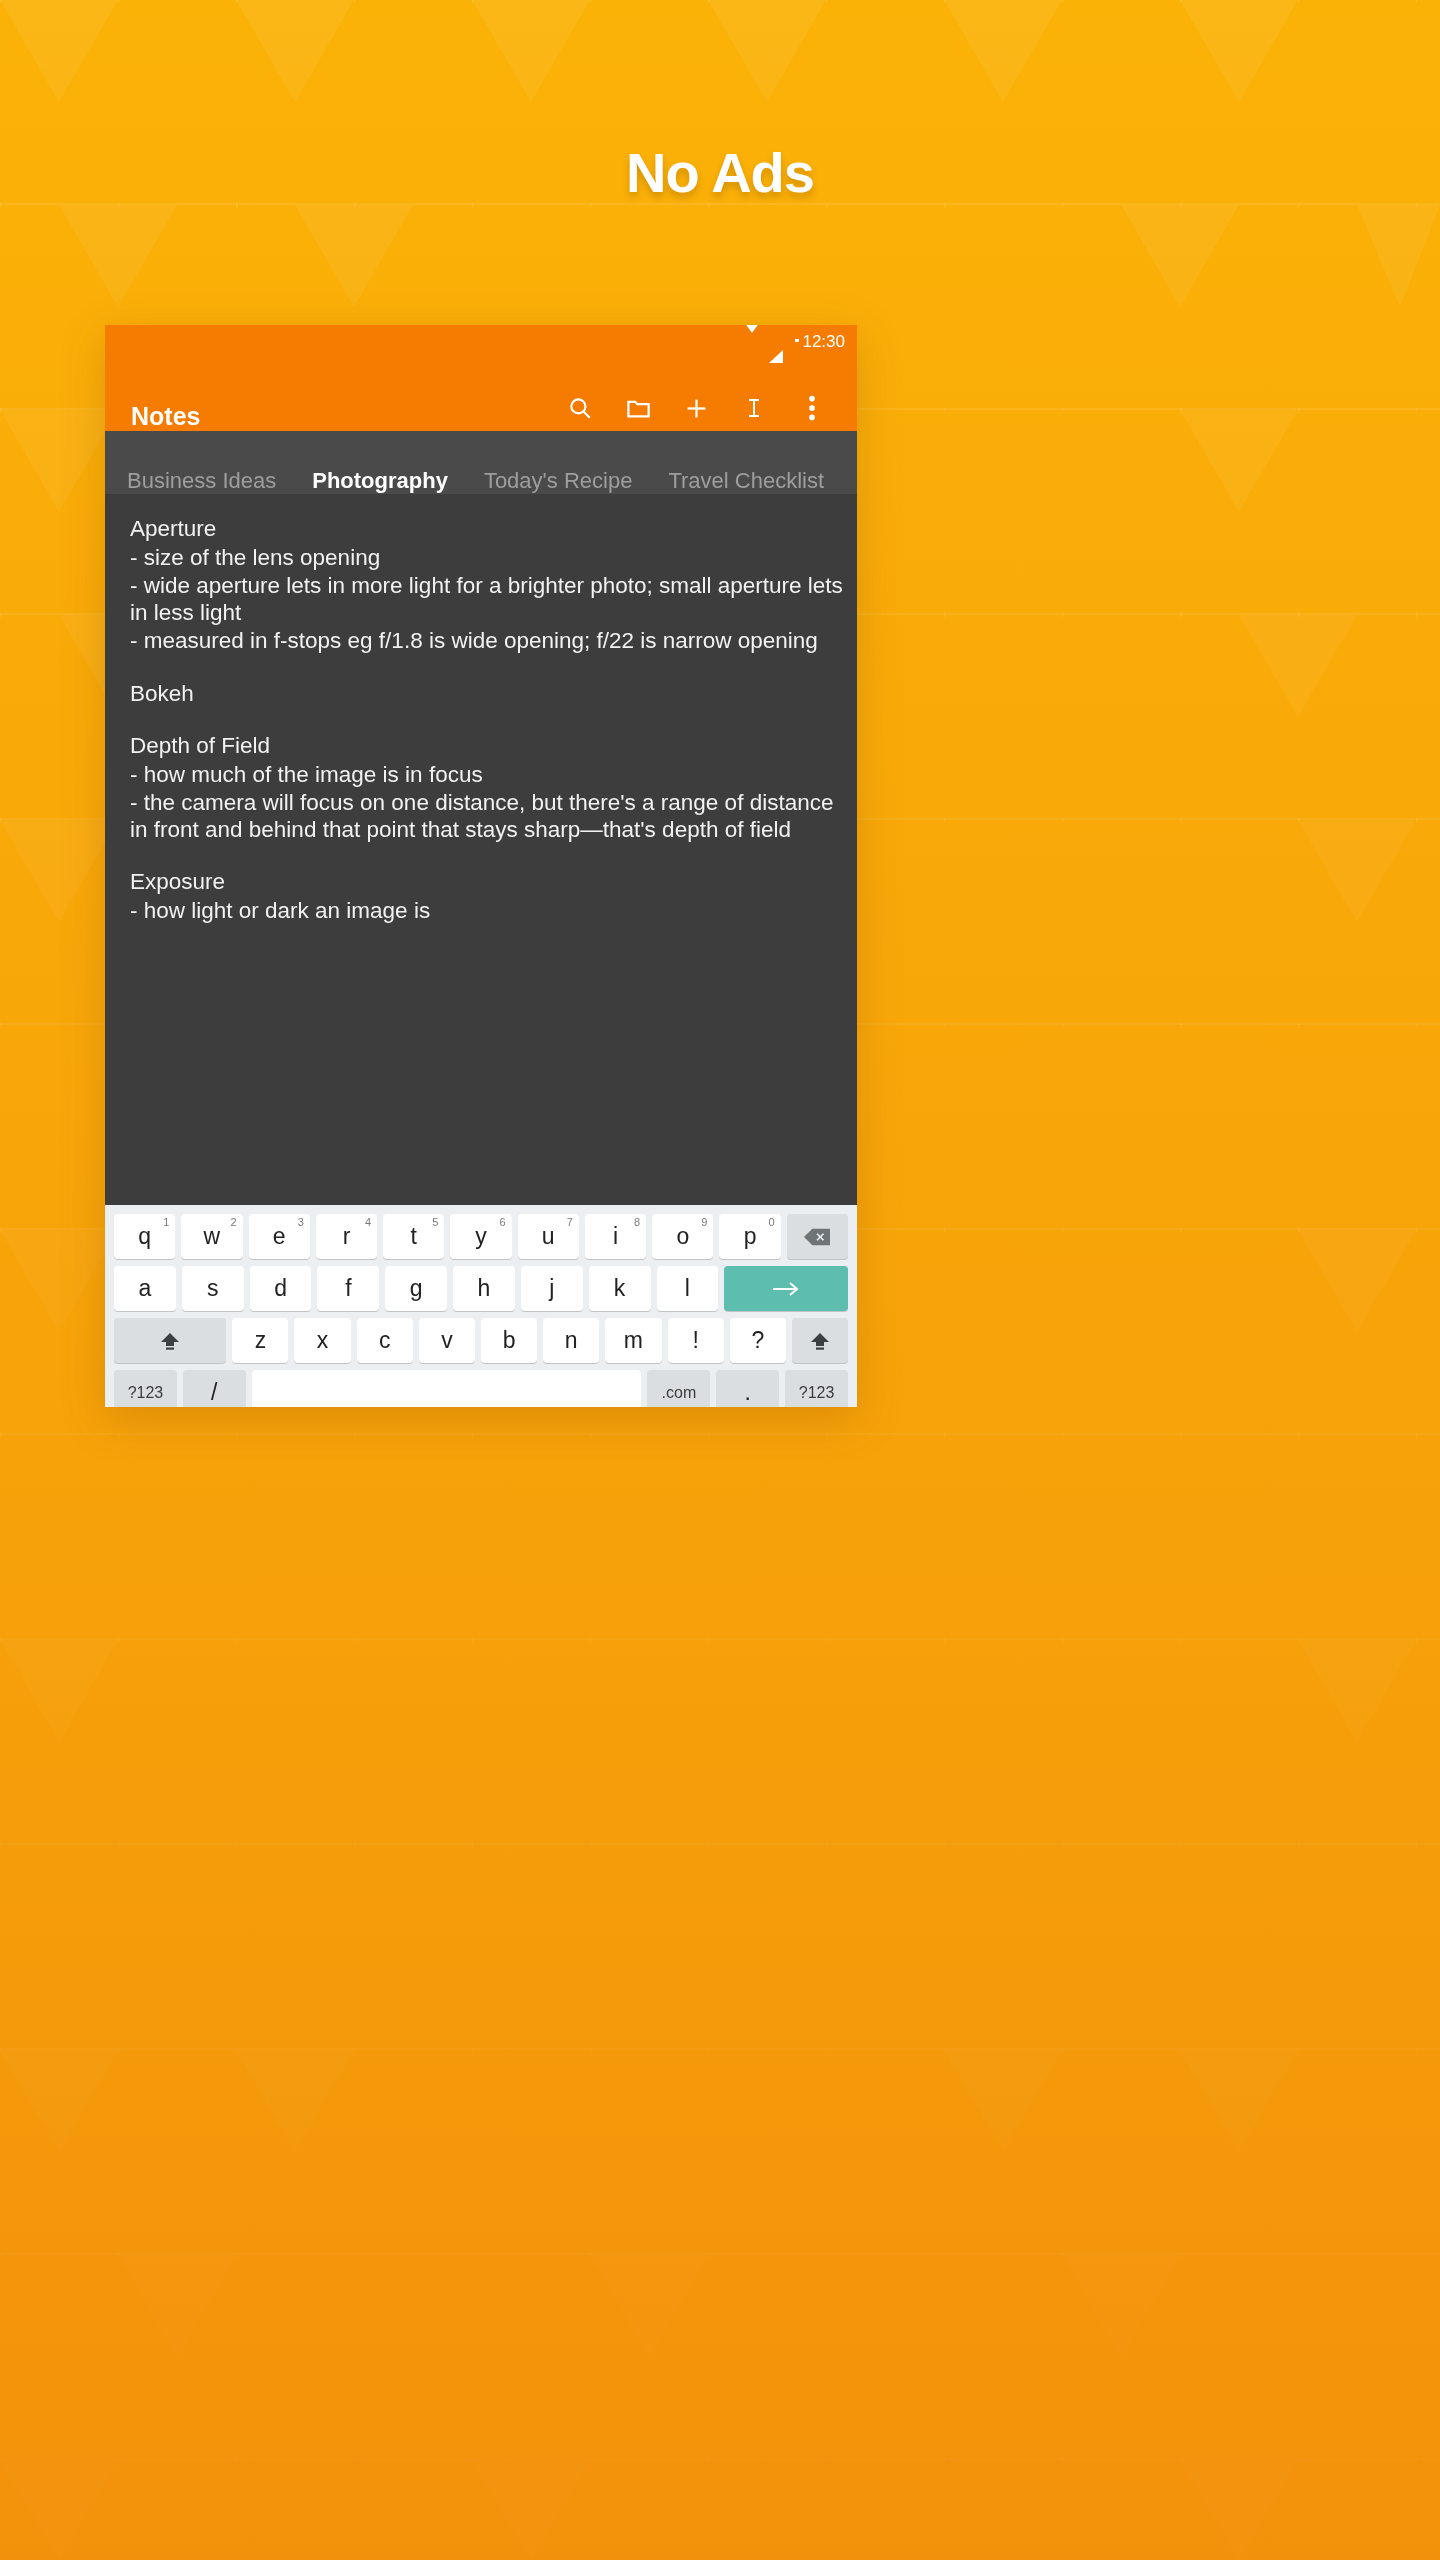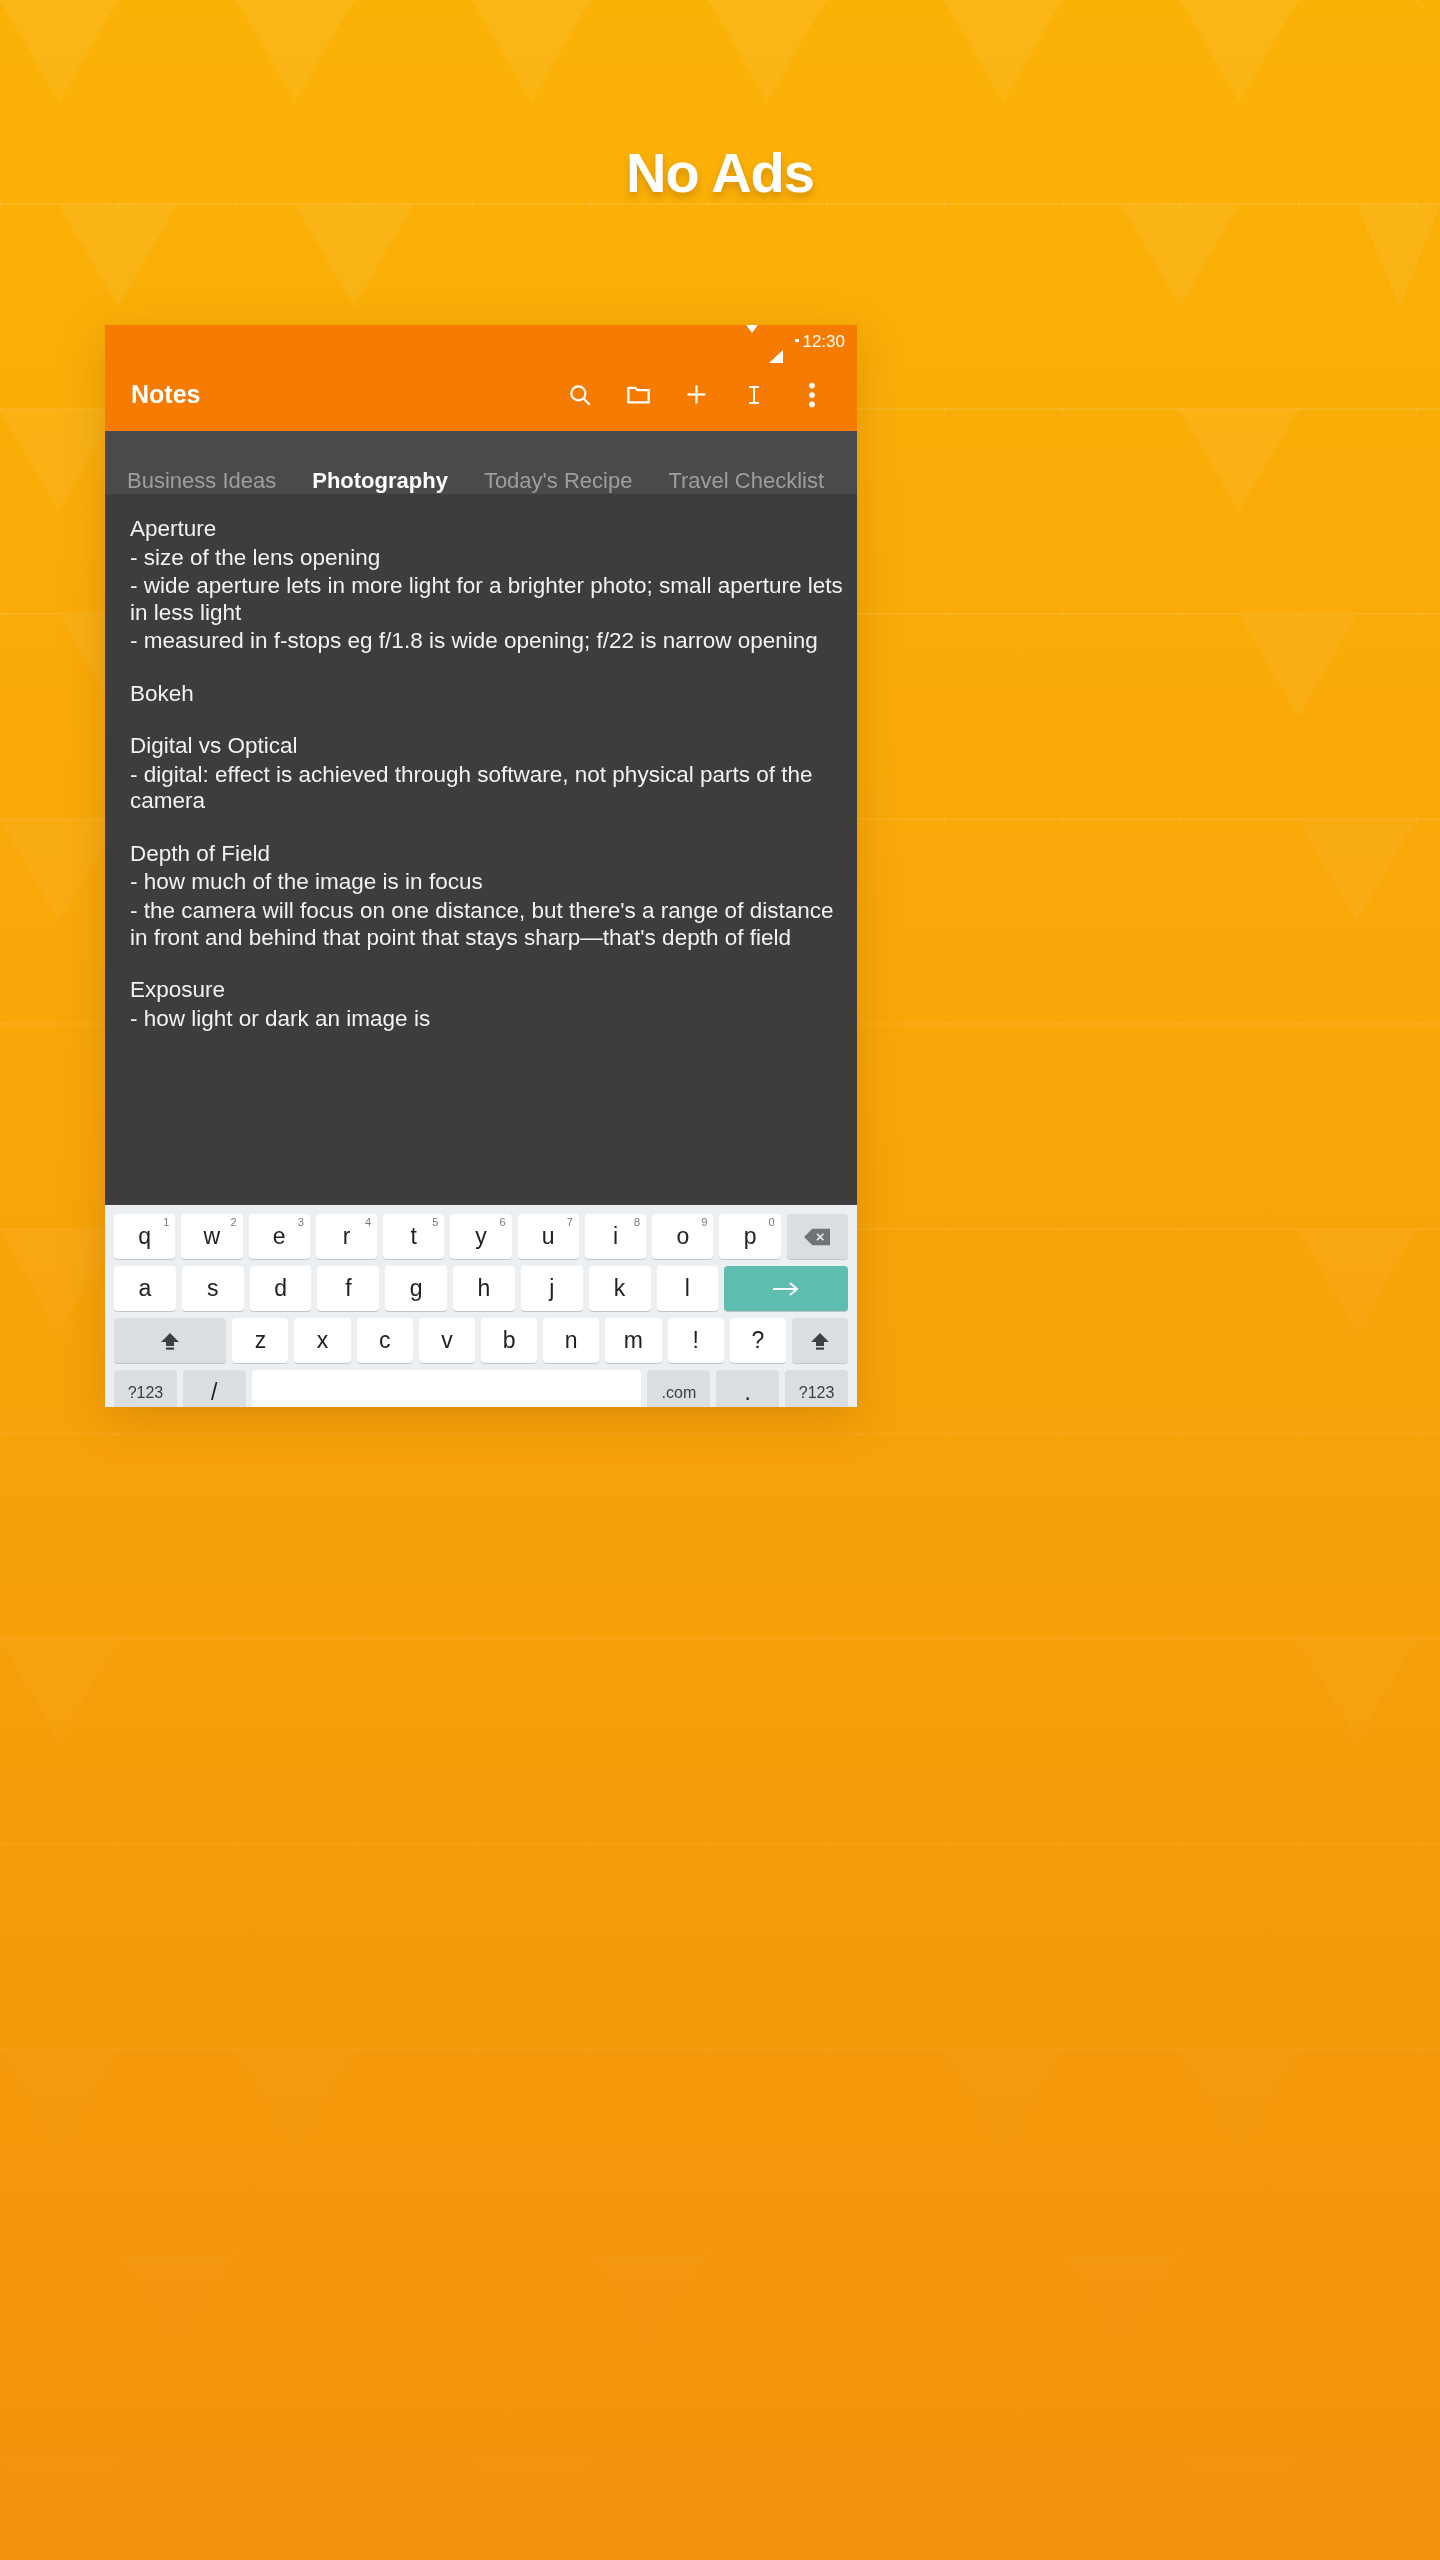--- a/index.html
+++ b/index.html
@@ -88,21 +88,21 @@
     position: absolute; top: -3px; left: 3px;
     width: 4px; height: 3px; background: #ffffff;
   }
   #clock { margin-left: 10px; font-size: 17px; }
 
   
   #appbar {
     height: 73px;
     background: #F57C00;
     display: flex;
-    align-items: center;
+    align-items: flex-end;
     padding: 0 22px 0 26px;
     color: #ffffff;
   }
   #app-title { font-size: 25px; font-weight: bold; flex: 1; }
   .abicon {
     width: 46px; height: 46px;
     display: flex; align-items: center; justify-content: center;
     margin-left: 12px;
   }
   .abicon svg { display: block; }
@@ -276,24 +276,20 @@
     <div class="para">
       <p>Aperture</p>
       <p>- size of the lens opening</p>
       <p>- wide aperture lets in more light for a brighter photo; small aperture lets in less light</p>
       <p>- measured in f-stops eg f/1.8 is wide opening; f/22 is narrow opening</p>
     </div>
     <div class="para">
       <p>Bokeh</p>
     </div>
     <div class="para">
-      <p>Digital vs Optical</p>
-      <p>- digital: effect is achieved through software, not physical parts of the camera</p>
-    </div>
-    <div class="para">
       <p>Depth of Field</p>
       <p>- how much of the image is in focus</p>
       <p>- the camera will focus on one distance, but there's a range of distance in front and behind that point that stays sharp—that's depth of field</p>
     </div>
     <div class="para">
       <p>Exposure</p>
       <p>- how light or dark an image is</p>
     </div>
   </div>
 

